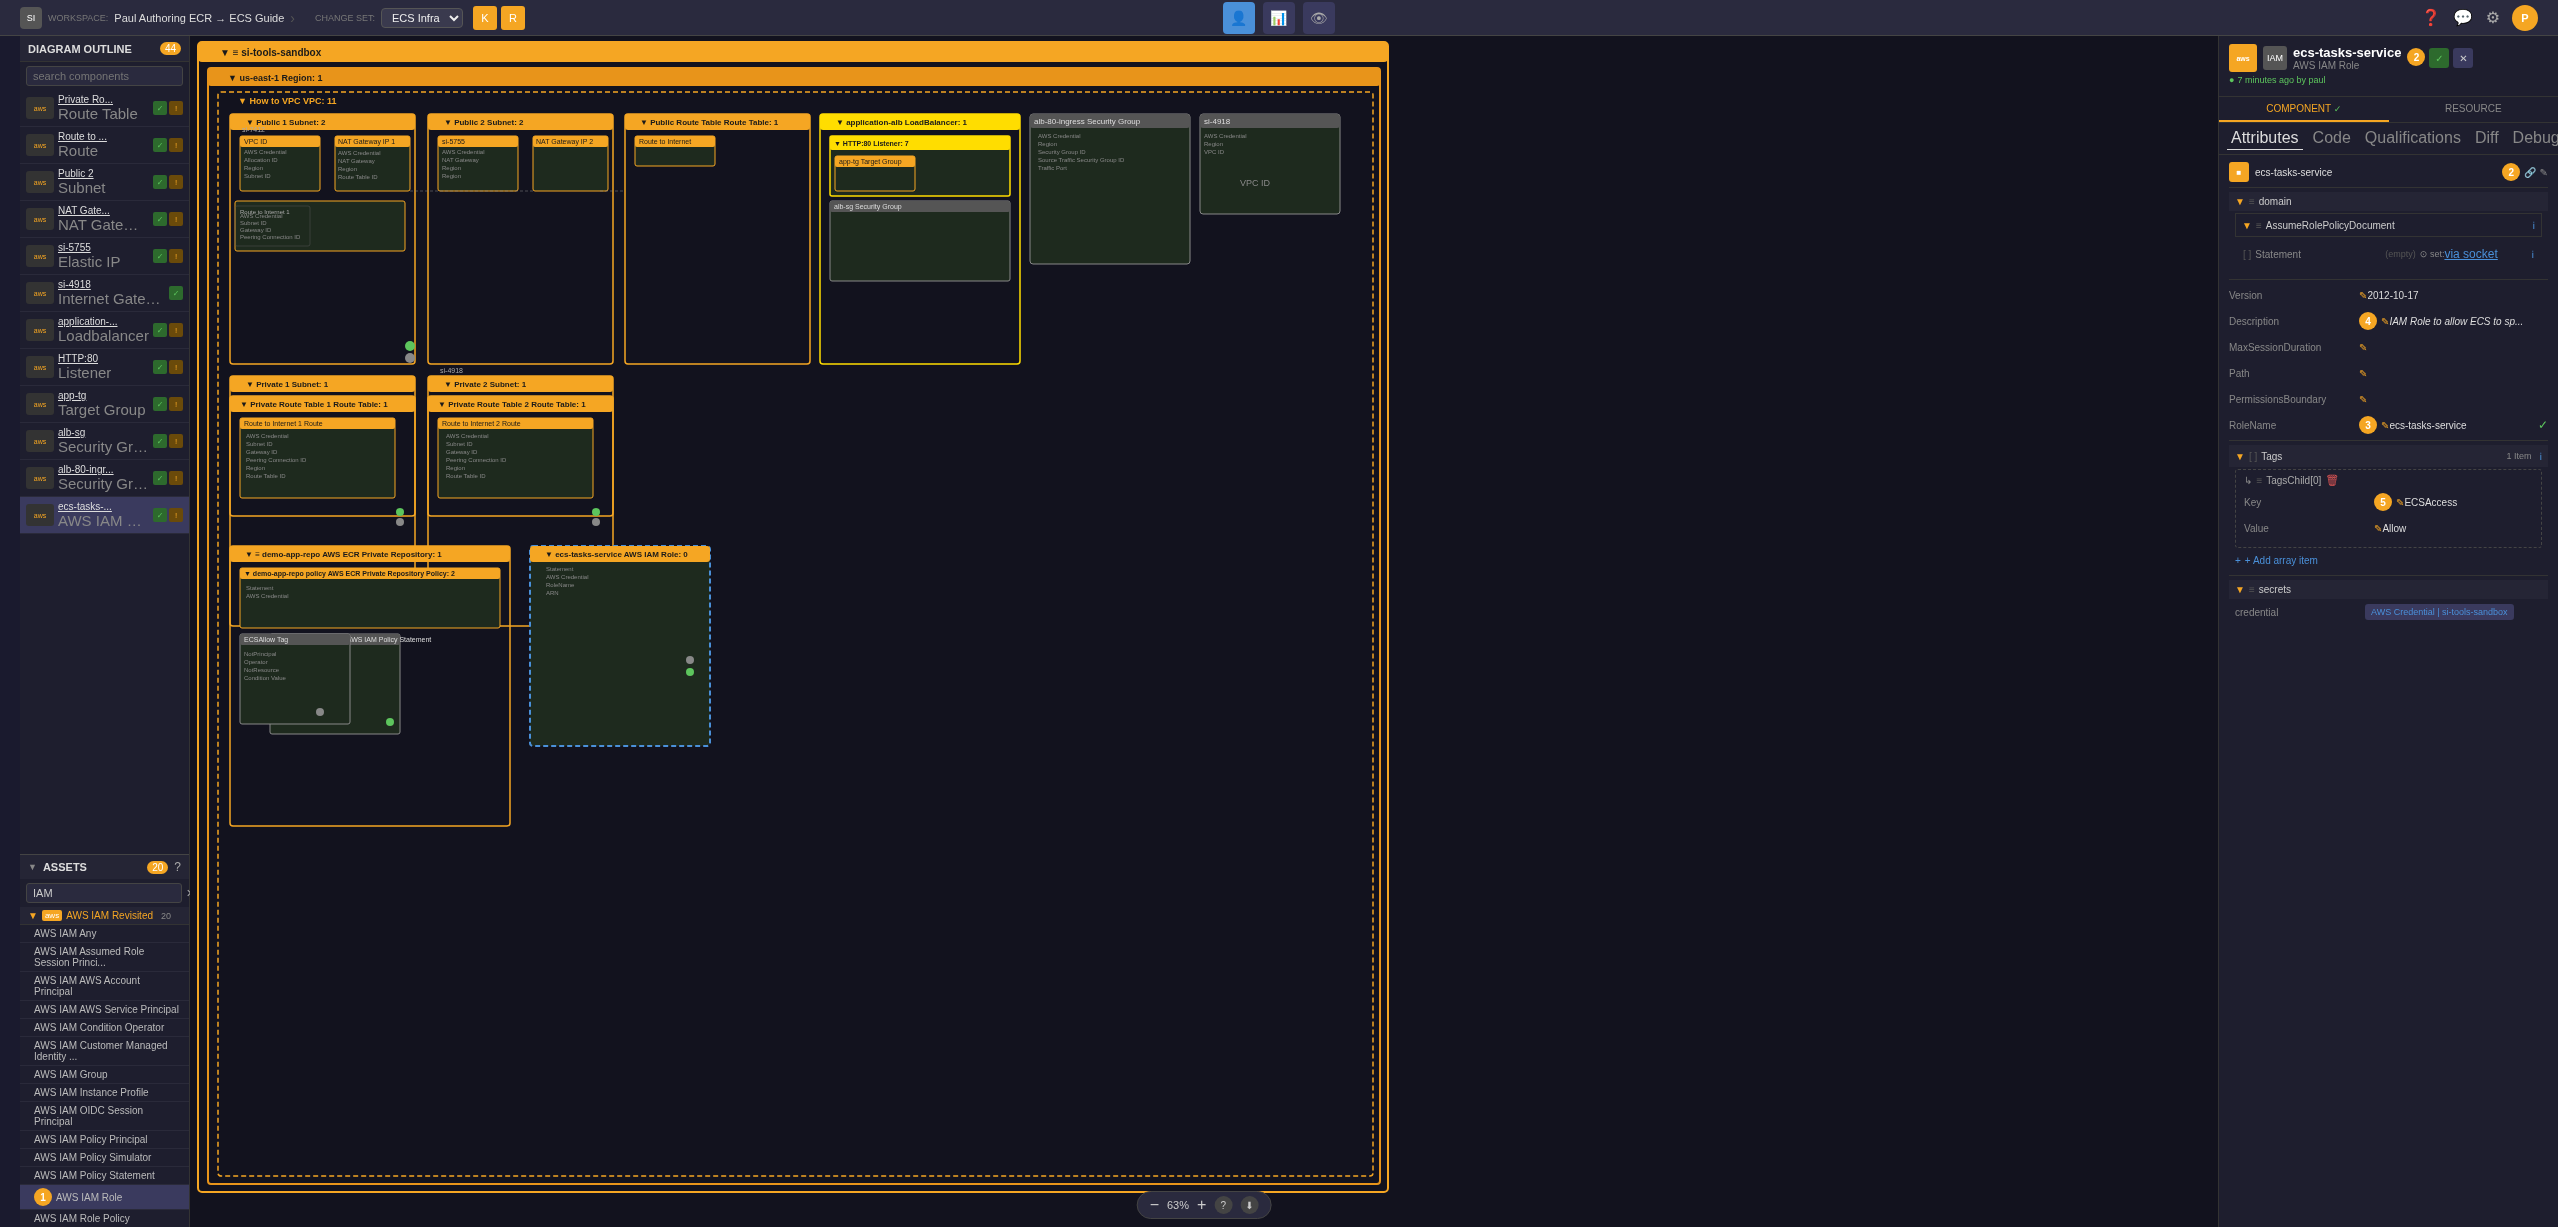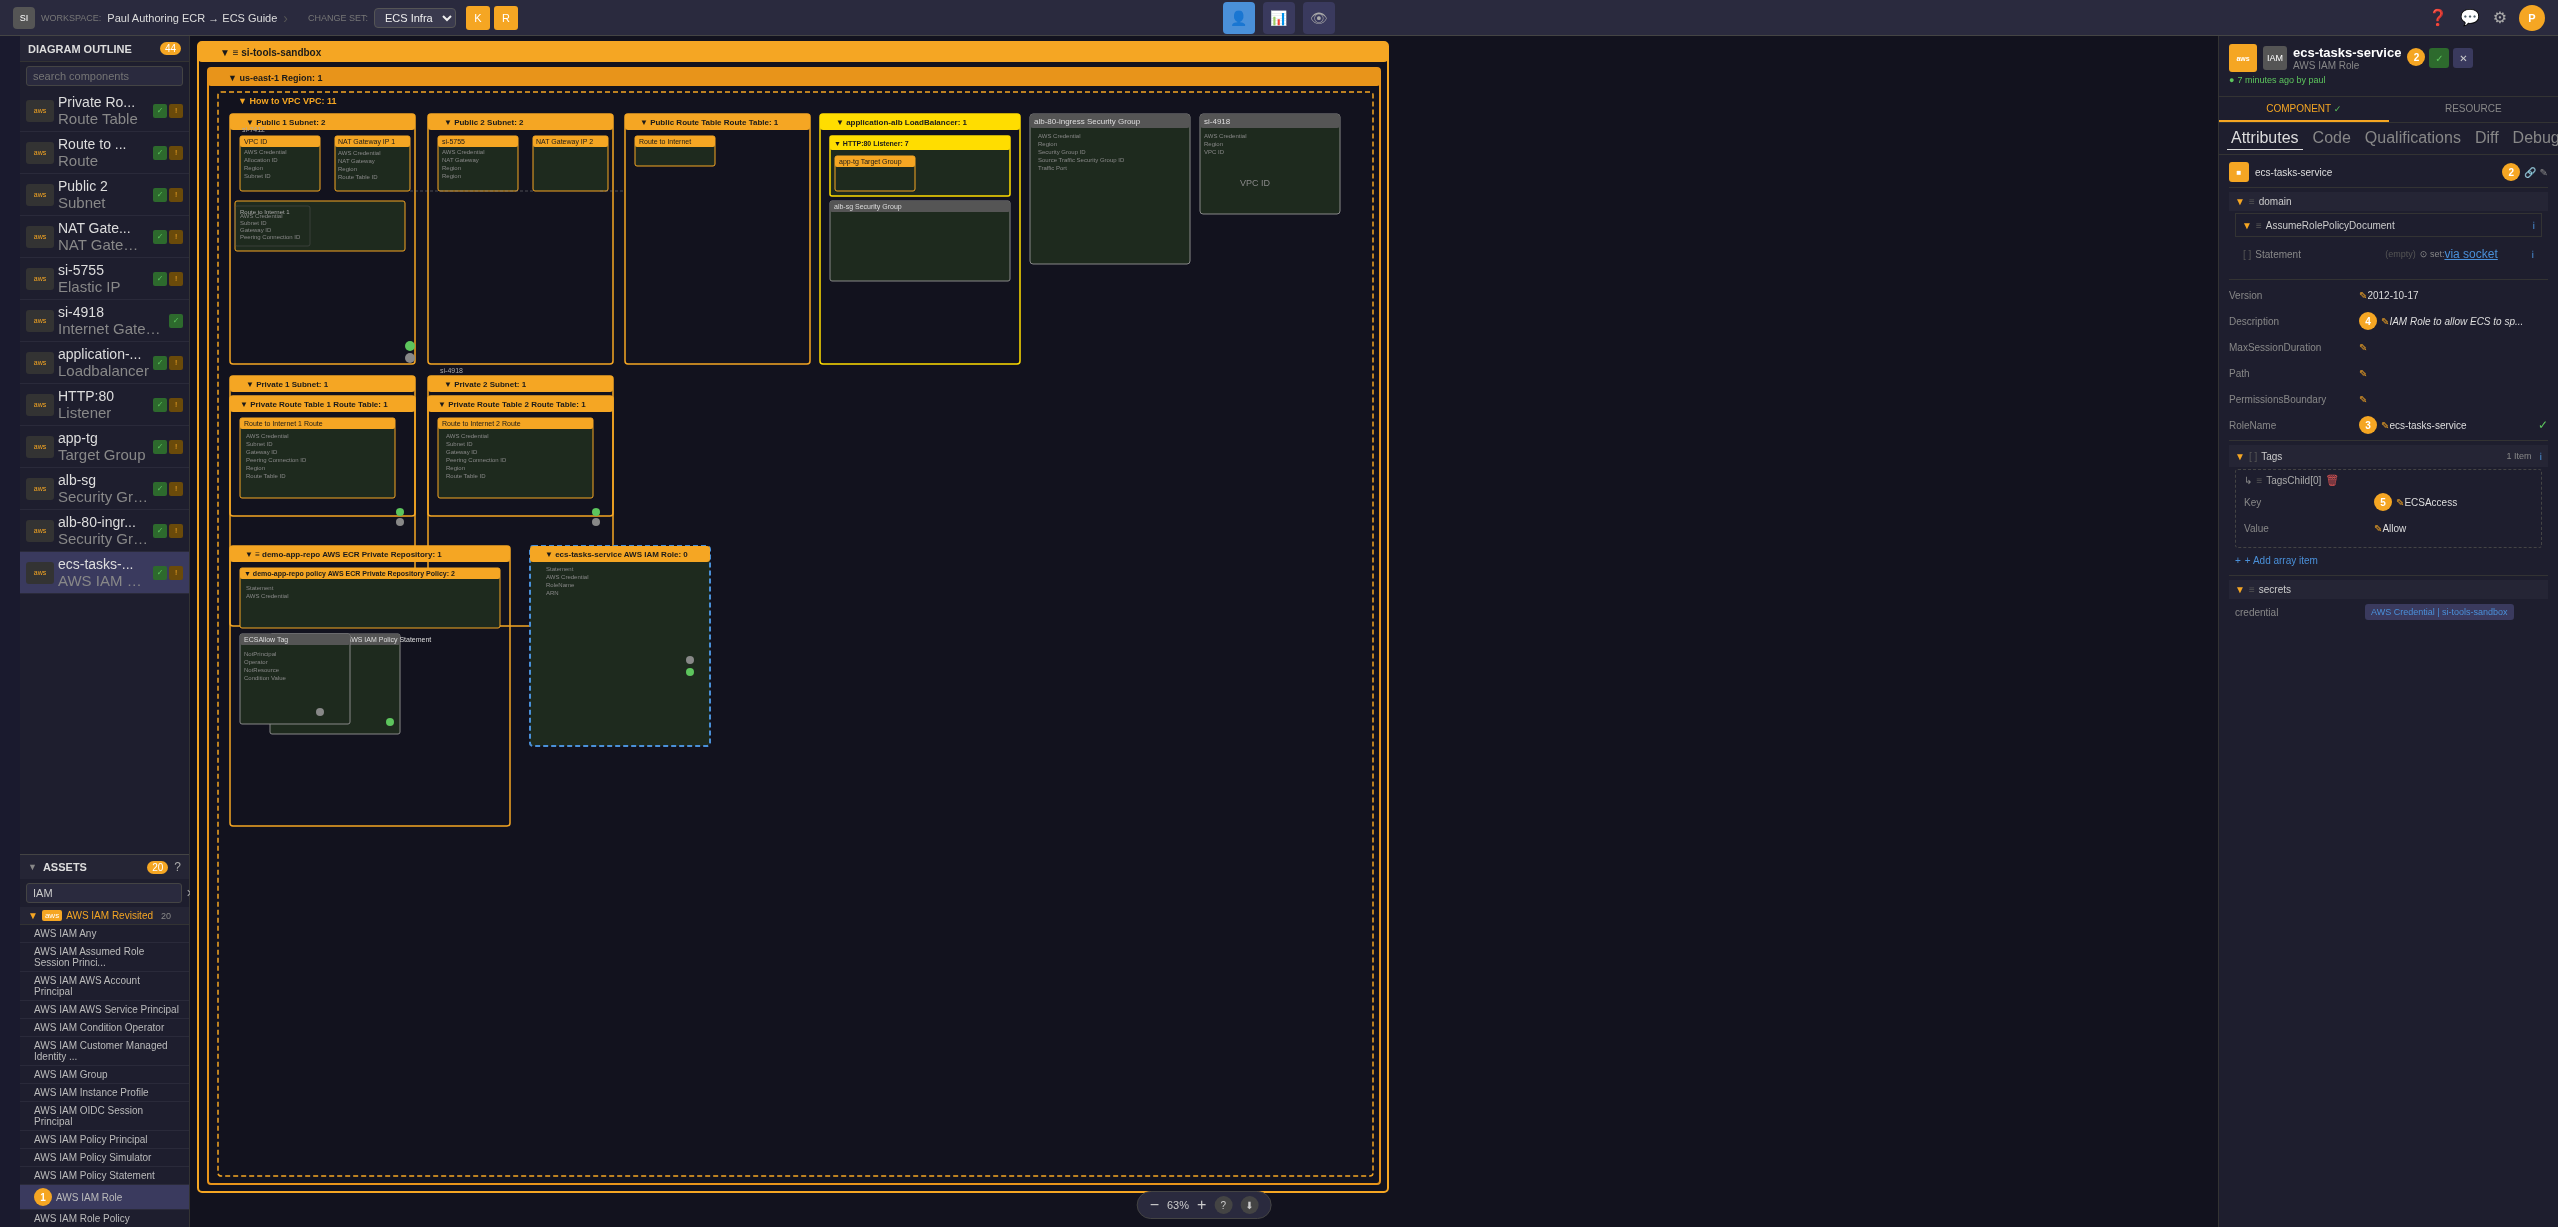--- a/index.html
+++ b/index.html
@@ -1,19 +1,19 @@
 <!DOCTYPE html>
 <html><head>
   <meta charset="utf-8">
   <style>
     * { box-sizing: border-box; margin: 0; padding: 0; }
     body { background: #1a1a2e; color: #ccc; font-family: 'Segoe UI', Arial, sans-serif; font-size: 12px; overflow: hidden; width: 2558px; height: 1227px; }
 
     
-    .topbar { display: flex; align-items: center; background: #2a2a3e; height: 36px; border-bottom: 1px solid #444; padding: 0 13px; gap: 10px; }
+    .topbar { display: flex; align-items: center; background: #2a2a3e; height: 36px; border-bottom: 1px solid #444; padding: 0 20px; gap: 10px; }
     .topbar-workspace { display: flex; align-items: center; gap: 6px; font-size: 11px; color: #aaa; }
     .topbar-workspace .ws-icon { width: 22px; height: 22px; background: #555; border-radius: 4px; display: flex; align-items: center; justify-content: center; font-size: 9px; color: #fff; }
     .topbar-change { display: flex; align-items: center; gap: 6px; margin-left: 10px; }
     .topbar-change select { background: #3a3a4e; border: 1px solid #555; color: #eee; padding: 2px 6px; border-radius: 4px; font-size: 11px; }
     .topbar-icons { display: flex; gap: 4px; }
     .topbar-icon-btn { width: 24px; height: 24px; background: #f5a623; border-radius: 3px; display: flex; align-items: center; justify-content: center; color: #fff; font-size: 11px; cursor: pointer; }
     .topbar-right { margin-left: auto; display: flex; align-items: center; gap: 12px; }
     .topbar-right .icon-btn { color: #aaa; font-size: 16px; cursor: pointer; }
     .topbar-right .avatar { width: 26px; height: 26px; background: #f5a623; border-radius: 50%; display: flex; align-items: center; justify-content: center; color: #fff; font-size: 11px; font-weight: bold; }
 
@@ -30,21 +30,21 @@
     .sidebar-header { display: flex; align-items: center; justify-content: space-between; padding: 6px 8px; border-bottom: 1px solid #333; background: #252535; }
     .sidebar-header-title { font-size: 11px; font-weight: bold; color: #ddd; }
     .sidebar-header-count { background: #f5a623; color: #fff; font-size: 10px; border-radius: 10px; padding: 1px 5px; }
     .sidebar-search { padding: 4px 6px; }
     .sidebar-search input { width: 100%; background: #2a2a3e; border: 1px solid #444; color: #ccc; padding: 3px 6px; border-radius: 3px; font-size: 11px; }
     .sidebar-items { overflow-y: auto; flex: 1; }
     .sidebar-item { display: flex; align-items: center; padding: 4px 6px; cursor: pointer; gap: 4px; border-bottom: 1px solid #2a2a3a; }
     .sidebar-item.selected { background: #3a3a5e; }
     .sidebar-item-icon { width: 28px; height: 22px; background: #333; border-radius: 3px; display: flex; align-items: center; justify-content: center; font-size: 8px; color: #f5a623; flex-shrink: 0; }
     .sidebar-item-text { flex: 1; min-width: 0; }
-    .sidebar-item-name { font-size: 14px; color: #ddd; white-space: nowrap; overflow: hidden; text-overflow: ellipsis; }
+    .sidebar-item-name { font-size: 10px; color: #ddd; white-space: nowrap; overflow: hidden; text-overflow: ellipsis; text-decoration: underline; }
     .sidebar-item-sub { font-size: 15px; color: #888; white-space: nowrap; overflow: hidden; text-overflow: ellipsis; }
     .sidebar-item-actions { display: flex; gap: 2px; flex-shrink: 0; }
     .action-icon { width: 14px; height: 14px; border-radius: 2px; display: flex; align-items: center; justify-content: center; font-size: 8px; }
     .action-green { background: #2d6a2d; color: #5dc55d; }
     .action-orange { background: #6a4a0a; color: #f5a623; }
 
     
     .assets-section { border-top: 1px solid #444; }
     .assets-header { display: flex; align-items: center; padding: 5px 8px; background: #252535; gap: 6px; }
     .assets-title { font-size: 11px; font-weight: bold; color: #ddd; flex: 1; }

